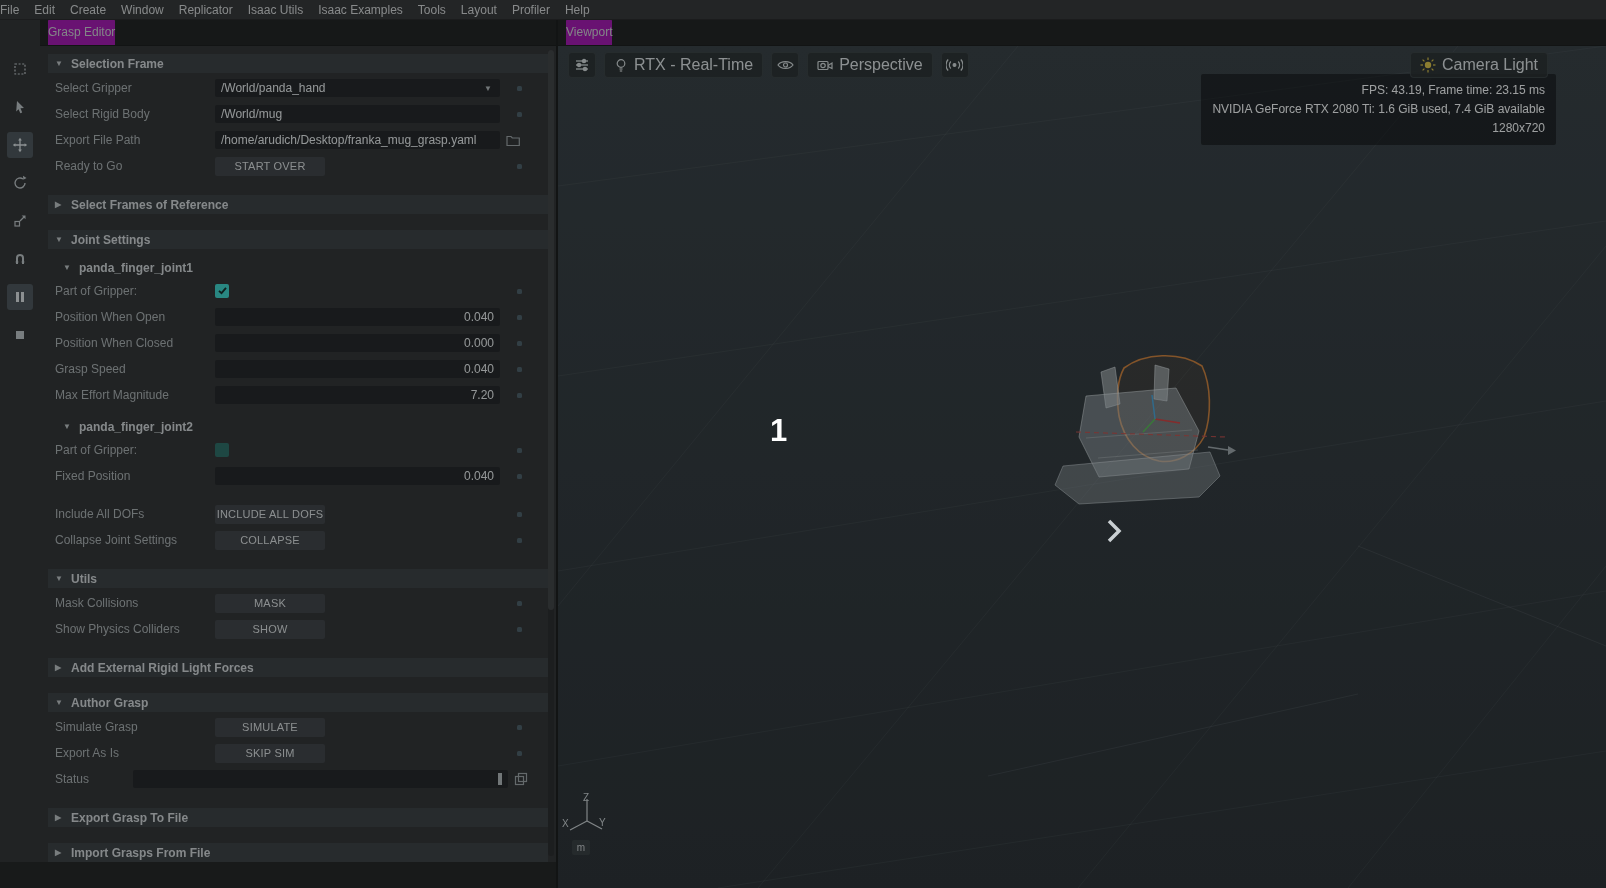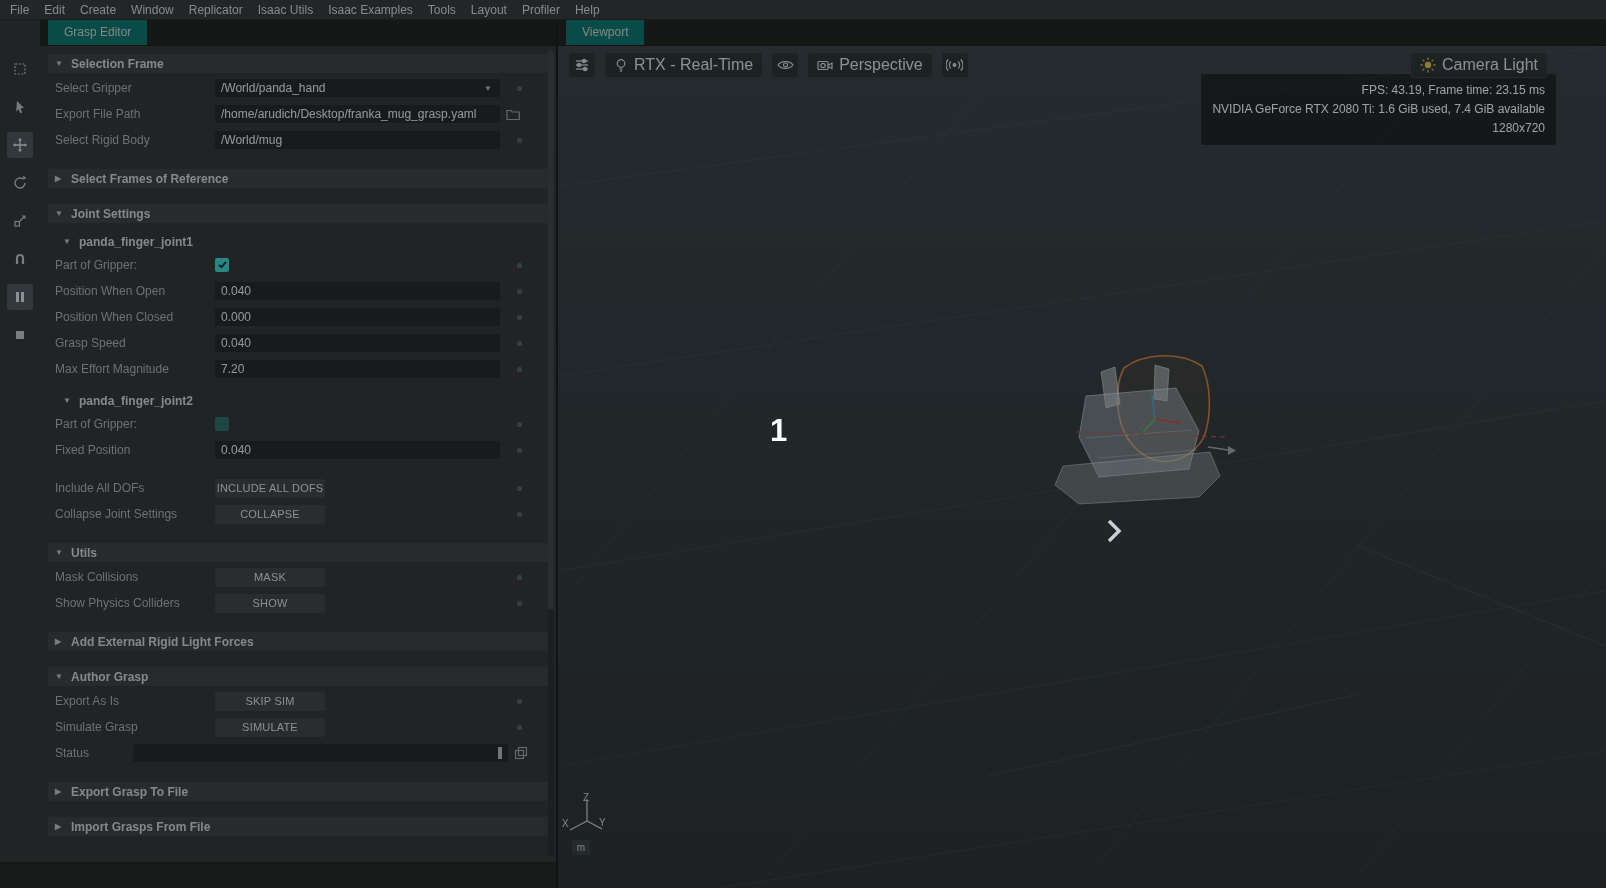--- a/index.html
+++ b/index.html
@@ -3,38 +3,38 @@
 <meta charset="utf-8">
 <style>
   * { box-sizing: border-box; }
   html,body { margin:0; padding:0; background:#181a1b; }
   body { width:1606px; height:888px; position:relative; overflow:hidden;
          font-family:"Liberation Sans", sans-serif; -webkit-font-smoothing:antialiased; }
   .app { position:absolute; inset:0; background:#2b2e30; }
 
   
   .menubar { position:absolute; top:0; left:0; right:0; height:20px; background:#37393b;
-             display:flex; align-items:center; padding-left:10px; gap:15px;
+             display:flex; align-items:center; padding-left:0; gap:15px;
              font-size:12px; color:#cfd3d4; z-index:3; border-bottom:1px solid #2a2c2d;}
   .menu-item { cursor:default; white-space:nowrap; }
 
   
   .left-toolbar { position:absolute; left:0; top:20px; bottom:0; width:40px; background:#333638;
                   display:flex; flex-direction:column; align-items:center; padding-top:36px; gap:12px; }
   .tool-btn { width:26px; height:26px; display:flex; align-items:center; justify-content:center;
               color:#b9c0c3; border-radius:3px; }
   .tool-btn.active { background:#4d575c; color:#d7dee1; }
   .tool-btn svg { display:block; }
 
   
   .tabrow { position:absolute; top:20px; height:26px; background:#232526; display:flex;
             align-items:flex-end; border-bottom:1px solid #1d1f20; }
   .tabrow.left { left:40px; width:516px; }
   .tabrow.right { left:558px; width:1048px; }
-  .tab { height:26px; display:flex; align-items:center; padding:0 16px; background:#0f766e;
+  .tab { height:26px; display:flex; align-items:center; padding:0 0; background:#a21caf;
          color:#c9ced0; font-size:12px; margin-left:8px; border-radius:2px 2px 0 0; }
 
   
   .splitter { position:absolute; left:556px; top:20px; bottom:0; width:2px; background:#1d1f20; }
 
   
   .left-panel { position:absolute; left:40px; top:46px; width:516px; height:816px;
                 background:#333638; overflow:hidden; }
   .left-panel-bottom { position:absolute; left:0px; top:862px; width:556px; height:26px; background:#262829; }
   .panel-scrollbar { position:absolute; left:548px; top:50px; width:6px; height:806px;
@@ -47,21 +47,21 @@
   .sub { margin:10px 8px 2px 23px; height:17px; display:flex; align-items:center; gap:7px;
          font-size:12px; font-weight:600; color:#ccd2d4; }
   .tri { font-size:8px; color:#b9c0c2; width:9px; }
 
   .ge-row { position:relative; display:flex; align-items:center; height:26px; padding-left:15px; }
   .ge-row.gap-above { margin-top:12px; }
   .ge-label { flex:0 0 160px; font-size:12px; color:#a7aeb0; white-space:nowrap; overflow:hidden; }
   .ge-field { height:18px; background:#26292b; border-radius:2px; display:flex; align-items:center;
               font-size:12px; color:#e2e7e9; padding:0 6px; }
   .w-standard { width:285px; }
-  .ge-field.center { justify-content:flex-start; }
+  .ge-field.center { justify-content:flex-end; }
   .ge-field .caret { margin-left:auto; font-size:8px; color:#aeb5b8; padding-right:2px; }
   .ge-btn { width:110px; height:19px; background:#41464a; border:none; border-radius:2px;
             color:#d6dbdd; font-size:11px; font-family:inherit; letter-spacing:.2px; padding:0; }
   .ge-dot { position:absolute; right:34px; width:5px; height:5px; border-radius:1.5px; background:#4e616b; }
   .checkbox { width:14px; height:14px; border-radius:2px; background:#3fd0c8; display:flex;
               align-items:center; justify-content:center; }
   .checkbox.dim { background:#2f8078; opacity:.75; }
   .icon-after { margin-left:6px; color:#9aa2a5; display:flex; align-items:center; }
   .status-field { width:375px; }
   .status-sliver { margin-left:auto; width:4px; height:12px; background:#aeb6b9; }
@@ -199,39 +199,44 @@
     <div class="ge-row">
       <span class="ge-label">Select Gripper</span>
       <div class="ge-field w-standard">
         <span>/World/panda_hand</span>
         <span class="caret">▼</span>
       </div>
       <span class="ge-dot"></span>
     </div>
 
     <div class="ge-row">
+      <span class="ge-label">Select Rigid Body</span>
+      <div class="ge-field w-standard">
+        <span>/World/mug</span>
+      </div>
+      <span class="ge-dot"></span>
+    </div>
+
+    <div class="ge-row">
       <span class="ge-label">Export File Path</span>
       <div class="ge-field w-standard">
         <span>/home/arudich/Desktop/franka_mug_grasp.yaml</span>
       </div>
       <span class="icon-after">
         <svg width="15" height="13" viewBox="0 0 15 13">
             <path d="M1,2.5 h4 l1.3,1.5 h7 v7.5 h-12.3 Z" fill="none" stroke="currentColor" stroke-width="1.2"></path>
           </svg>
       </span>
     </div>
 
     <div class="ge-row">
-      <span class="ge-label">Select Rigid Body</span>
-      <div class="ge-field w-standard">
-        <span>/World/mug</span>
-      </div>
-      <span class="ge-dot"></span>
-    </div>
-
+      <span class="ge-label">Ready to Go</span>
+      <button class="ge-btn">START OVER</button>
+      <span class="ge-dot"></span>
+    </div>
 
     <div class="sec">
       <span class="tri">▶</span>
       <span>Select Frames of Reference</span>
     </div>
 
     <div class="sec">
       <span class="tri">▼</span>
       <span>Joint Settings</span>
     </div>
@@ -335,28 +340,28 @@
       <span class="tri">▶</span>
       <span>Add External Rigid Light Forces</span>
     </div>
 
     <div class="sec">
       <span class="tri">▼</span>
       <span>Author Grasp</span>
     </div>
 
     <div class="ge-row">
+      <span class="ge-label">Simulate Grasp</span>
+      <button class="ge-btn">SIMULATE</button>
+      <span class="ge-dot"></span>
+    </div>
+
+    <div class="ge-row">
       <span class="ge-label">Export As Is</span>
       <button class="ge-btn">SKIP SIM</button>
-      <span class="ge-dot"></span>
-    </div>
-
-    <div class="ge-row">
-      <span class="ge-label">Simulate Grasp</span>
-      <button class="ge-btn">SIMULATE</button>
       <span class="ge-dot"></span>
     </div>
 
     <div class="ge-row">
       <span class="ge-label" style="flex:0 0 78px;">Status</span>
       <div class="ge-field status-field">
         <span class="status-sliver"></span>
       </div>
       <span class="icon-after">
         <svg width="14" height="14" viewBox="0 0 14 14">

